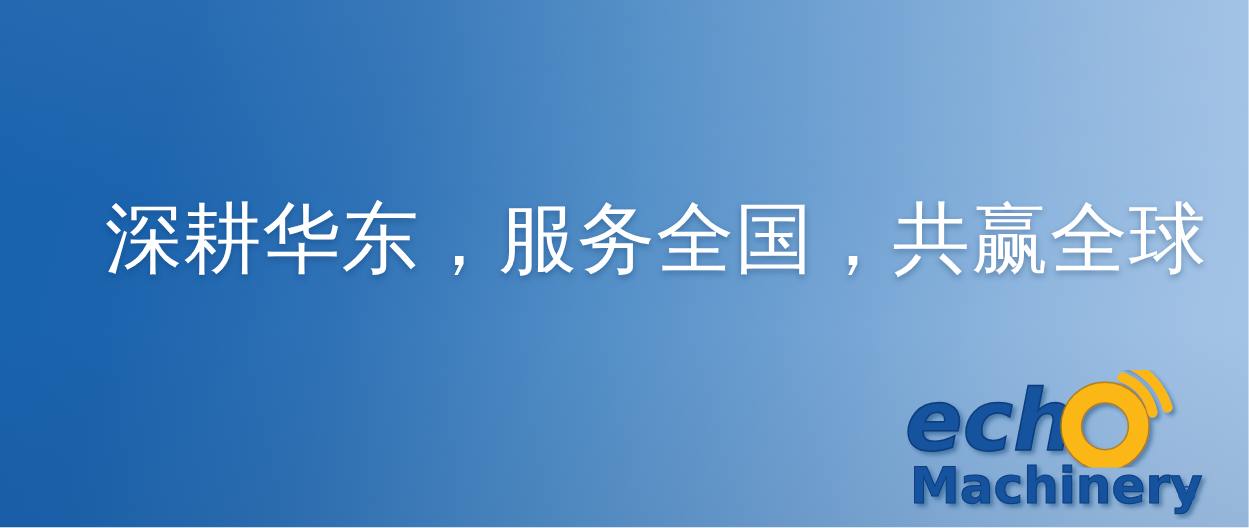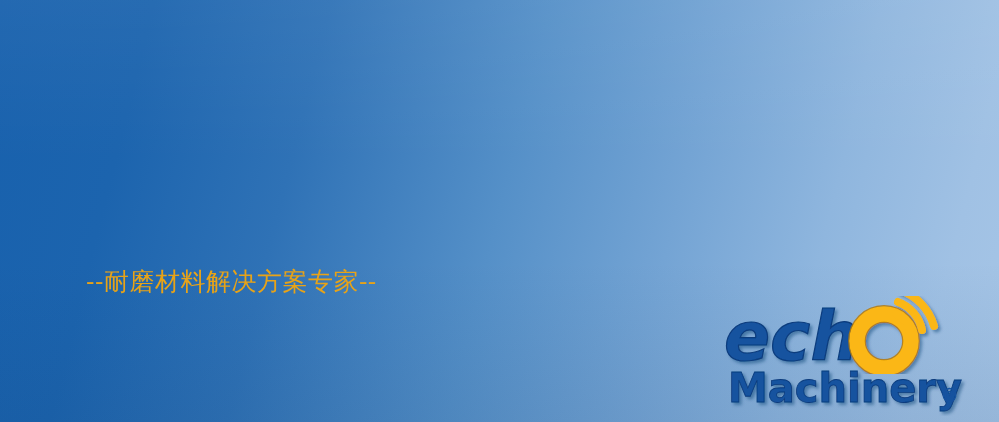--- a/index.html
+++ b/index.html
@@ -116,22 +116,22 @@
   }
 </style>
 </head>
 <body>
 
 <div id="banner">
 
   <div id="banner-bg"></div>
   <div id="banner-shade"></div>
 
+  <div class="headline">深耕华东，服务全国，共赢全球</div>
 
-  <div class="subtitle">--耐磨材料解决方案专家--</div>
 
   <div id="logo">
 
     <svg class="logo-wordmark" viewBox="0 0 250 78">
       <defs>
         <filter id="logoShadow" x="-30%" y="-30%" width="170%" height="170%">
           <feDropShadow dx="2.5" dy="2.5" stdDeviation="1.6" flood-color="#0c3a6e" flood-opacity="0.45"></feDropShadow>
         </filter>
       </defs>
 

